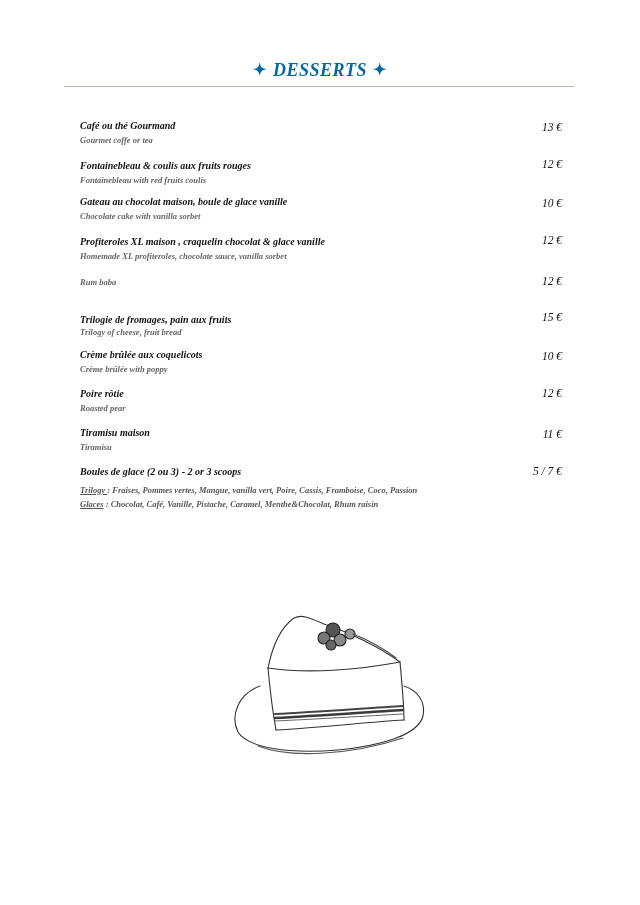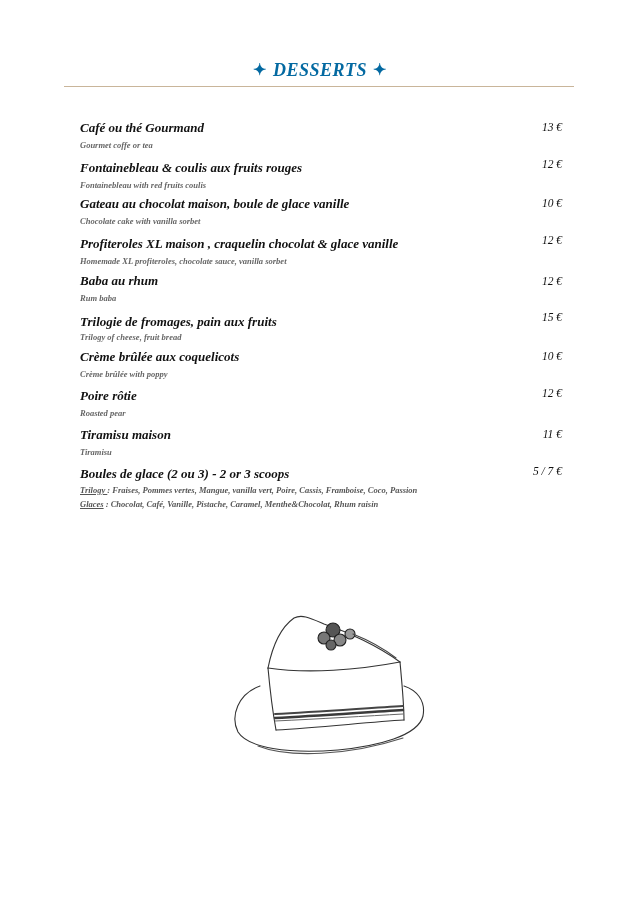--- a/index.html
+++ b/index.html
@@ -3,21 +3,21 @@
   <meta charset="utf-8">
   <style>
     html, body { margin: 0; padding: 0; background: #ffffff; }
     body { width: 640px; height: 905px; position: relative; overflow: hidden;
            font-family: "Liberation Serif", "DejaVu Serif", serif; color: #111; }
     .title { position: absolute; top: 60px; left: 0; width: 640px; text-align: center;
              font-size: 18px; font-weight: bold; font-style: italic; letter-spacing: 0.5px; }
     .title .star { font-style: normal; font-size: 16px; margin: 0 6px; position: relative; top: -1px; }
     .rule { position: absolute; top: 86px; left: 64px; width: 510px; height: 1px; background: #c9b59a; }
     .item { position: absolute; left: 80px; width: 482px; }
-    .item .name { font-size: 13px; font-weight: bold; font-style: italic; color: #111; white-space: nowrap; }
+    .item .name { font-size: 10px; font-weight: bold; font-style: italic; color: #111; white-space: nowrap; }
     .item .desc { font-size: 8.5px; font-weight: bold; font-style: italic; color: #666; margin-top: 4px; white-space: nowrap; }
     .item .price { position: absolute; right: 0; font-size: 11.5px; font-weight: normal; font-style: italic; color: #111; }
     .flavors { position: absolute; left: 80px; font-size: 8.5px; font-weight: bold; font-style: italic; color: #555; white-space: nowrap; }
     .flavors .label { text-decoration: underline; }
     .cake { position: absolute; left: 228px; top: 608px; width: 200px; height: 160px; }
   </style>
 </head>
 <body>
 
 <div class="title" style="color:#0369a1;">
@@ -39,21 +39,20 @@
   <div class="name">Gateau au chocolat maison, boule de glace vanille</div>
   <div class="desc">Chocolate cake with vanilla sorbet</div>
   <div class="price" style="top:1px;">10 €</div>
 </div>
 <div class="item" style="top:236px;">
   <div class="name">Profiteroles XL maison , craquelin chocolat &amp; glace vanille</div>
   <div class="desc">Homemade XL profiteroles, chocolate sauce, vanilla sorbet</div>
   <div class="price" style="top:-2px;">12 €</div>
 </div>
 <div class="item" style="top:273px;">
-  <div class="name">Baba au rhum</div>
   <div class="desc">Rum baba</div>
   <div class="price" style="top:2px;">12 €</div>
 </div>
 <div class="item" style="top:314px;">
   <div class="name">Trilogie de fromages, pain aux fruits</div>
   <div class="desc" style="margin-top:2px;">Trilogy of cheese, fruit bread</div>
   <div class="price" style="top:-3px;">15 €</div>
 </div>
 <div class="item" style="top:349px;">
   <div class="name">Crème brûlée aux coquelicots</div>

